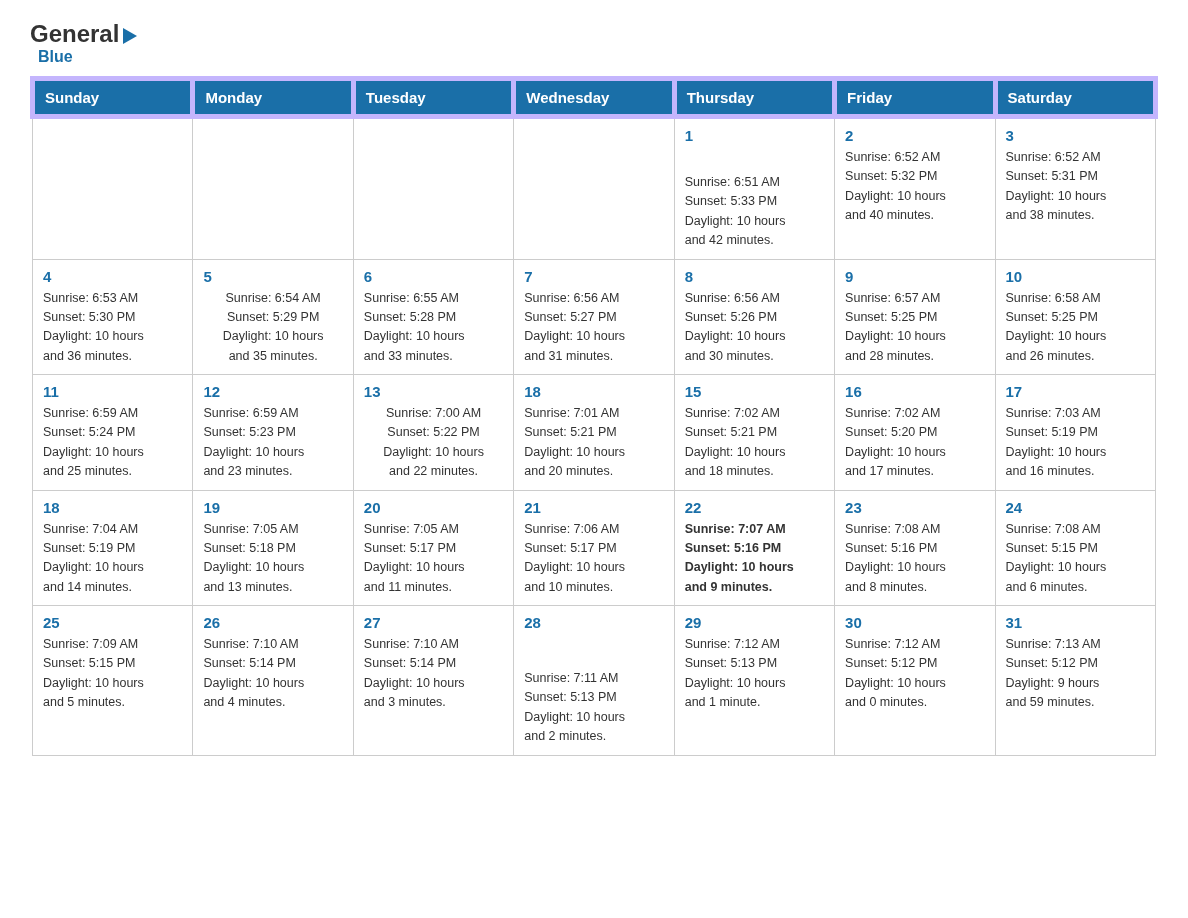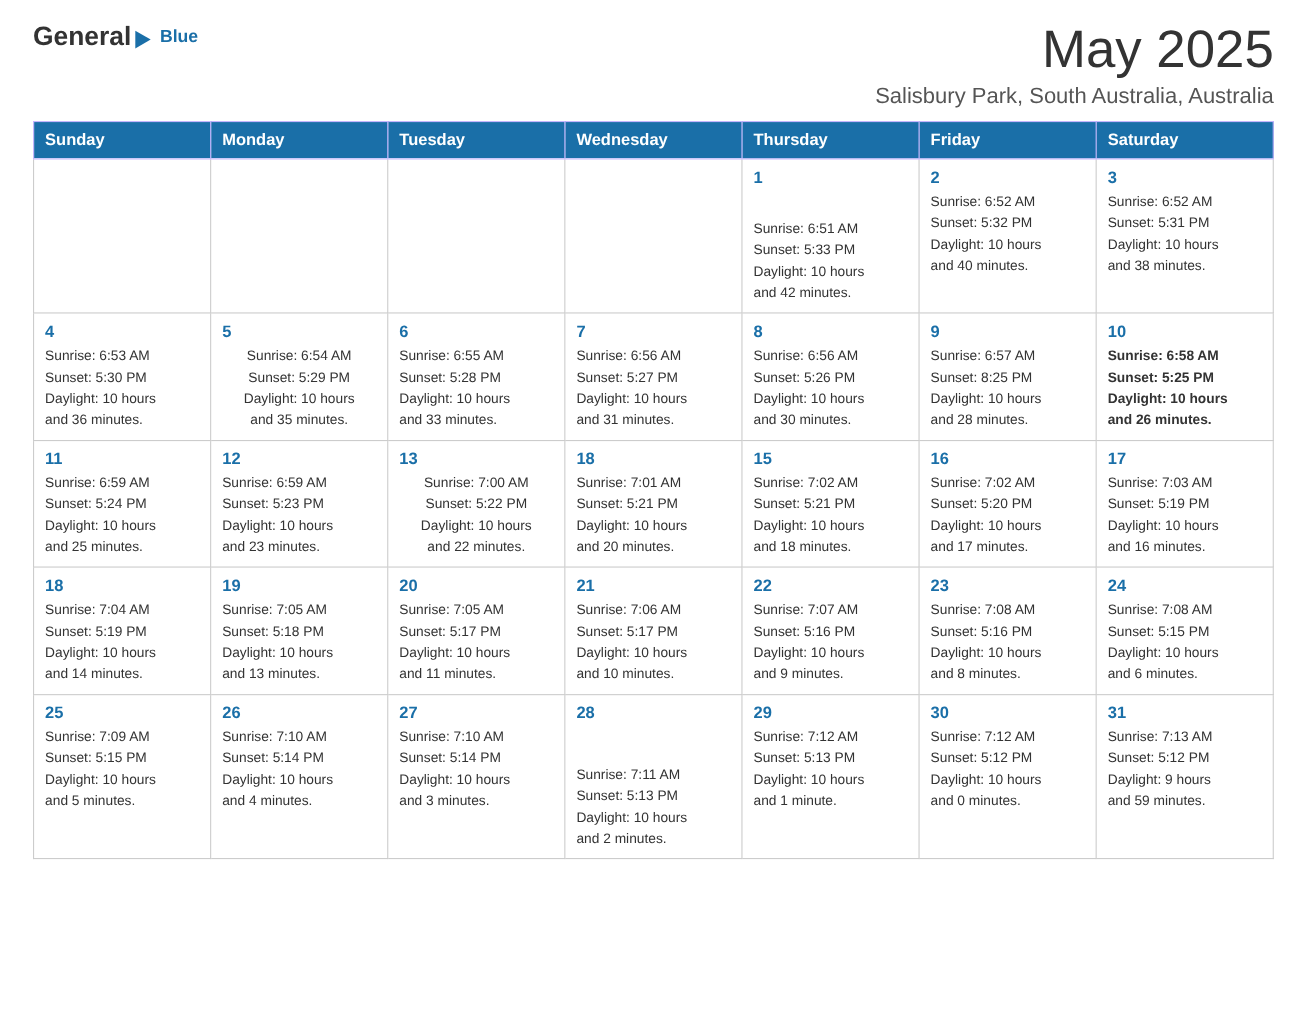--- a/index.html
+++ b/index.html
@@ -16,20 +16,21 @@
       justify-content: space-between;
       align-items: flex-start;
       margin-bottom: 10px;
     }
     .logo {
       display: flex;
       align-items: center;
     }
     .logo-wrapper {
       display: flex;
+      flex-direction: column;
     }
     .logo-top {
       display: flex;
       align-items: center;
     }
     .logo-bottom {
       display: flex;
       align-items: center;
       margin-left: 4px;
     }
@@ -52,21 +53,21 @@
       border-collapse: collapse;
       table-layout: fixed;
     }
     .calendar-table th {
       background-color: #1a6fa8;
       color: #fff;
       font-size: 15px;
       font-weight: bold;
       padding: 8px 10px;
       text-align: left;
-      border: 1px solid #c4b5fd;
+      border: 5px solid #c4b5fd;
     }
     .calendar-table td {
       vertical-align: top;
       padding: 8px 10px;
       border: 1px solid #ccc;
       height: 115px;
       font-size: 13px;
       color: #333;
     }
     .day-number {
@@ -92,24 +93,20 @@
     <div class="logo-wrapper">
       <div class="logo-top">
         <span style="font-size:24px;font-weight:bold;color:#333;">General</span>
         <span style="display:inline-block;width:0;height:0;border-top:8px solid transparent;border-bottom:8px solid transparent;border-left:14px solid #1a6fa8;margin-left:4px;margin-top:4px;"></span>
       </div>
       <div class="logo-bottom">
         <span style="font-size:16px;font-weight:bold;color:#1a6fa8;margin-left:4px;">Blue</span>
       </div>
     </div>
   </div>
-  <div class="title-block">
-    <div class="month-title">May 2025</div>
-    <div class="location-title">Salisbury Park, South Australia, Australia</div>
-  </div>
 </div>
 
 <table class="calendar-table">
   <thead>
     <tr>
     <th>Sunday</th>
         <th>Monday</th>
         <th>Tuesday</th>
         <th>Wednesday</th>
         <th>Thursday</th>
@@ -177,27 +174,27 @@
         <td>
           <div class="day-number">8</div>
           <div class="day-info" style="white-space: pre-line;">Sunrise: 6:56 AM
 Sunset: 5:26 PM
 Daylight: 10 hours
 and 30 minutes.</div>
         </td>
         <td>
           <div class="day-number">9</div>
           <div class="day-info" style="white-space: pre-line;">Sunrise: 6:57 AM
-Sunset: 8:25 PM
+Sunset: 5:25 PM
 Daylight: 10 hours
 and 28 minutes.</div>
         </td>
         <td>
           <div class="day-number">10</div>
-          <div class="day-info" style="white-space: pre-line; font-weight: bold;">Sunrise: 6:58 AM
+          <div class="day-info" style="white-space: pre-line;">Sunrise: 6:58 AM
 Sunset: 5:25 PM
 Daylight: 10 hours
 and 26 minutes.</div>
         </td>
       </tr>
       <tr>
         <td>
           <div class="day-number">11</div>
           <div class="day-info" style="white-space: pre-line;">Sunrise: 6:59 AM
 Sunset: 5:24 PM
@@ -271,21 +268,21 @@
         </td>
         <td>
           <div class="day-number">21</div>
           <div class="day-info" style="white-space: pre-line;">Sunrise: 7:06 AM
 Sunset: 5:17 PM
 Daylight: 10 hours
 and 10 minutes.</div>
         </td>
         <td>
           <div class="day-number">22</div>
-          <div class="day-info" style="white-space: pre-line;">Sunrise: 7:07 AM
+          <div class="day-info" style="white-space: pre-line; font-weight: bold;">Sunrise: 7:07 AM
 Sunset: 5:16 PM
 Daylight: 10 hours
 and 9 minutes.</div>
         </td>
         <td>
           <div class="day-number">23</div>
           <div class="day-info" style="white-space: pre-line;">Sunrise: 7:08 AM
 Sunset: 5:16 PM
 Daylight: 10 hours
 and 8 minutes.</div>

